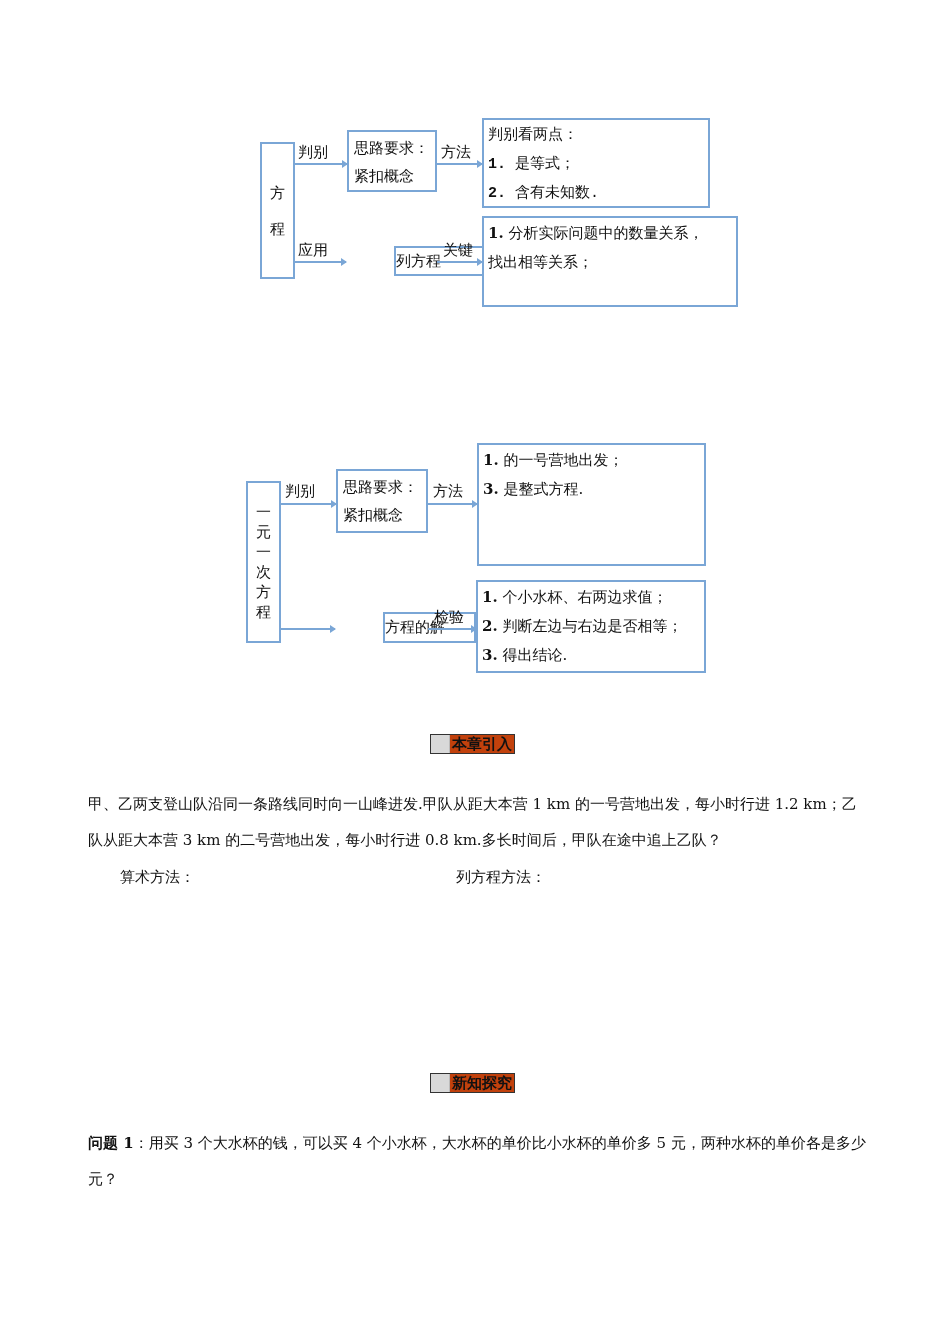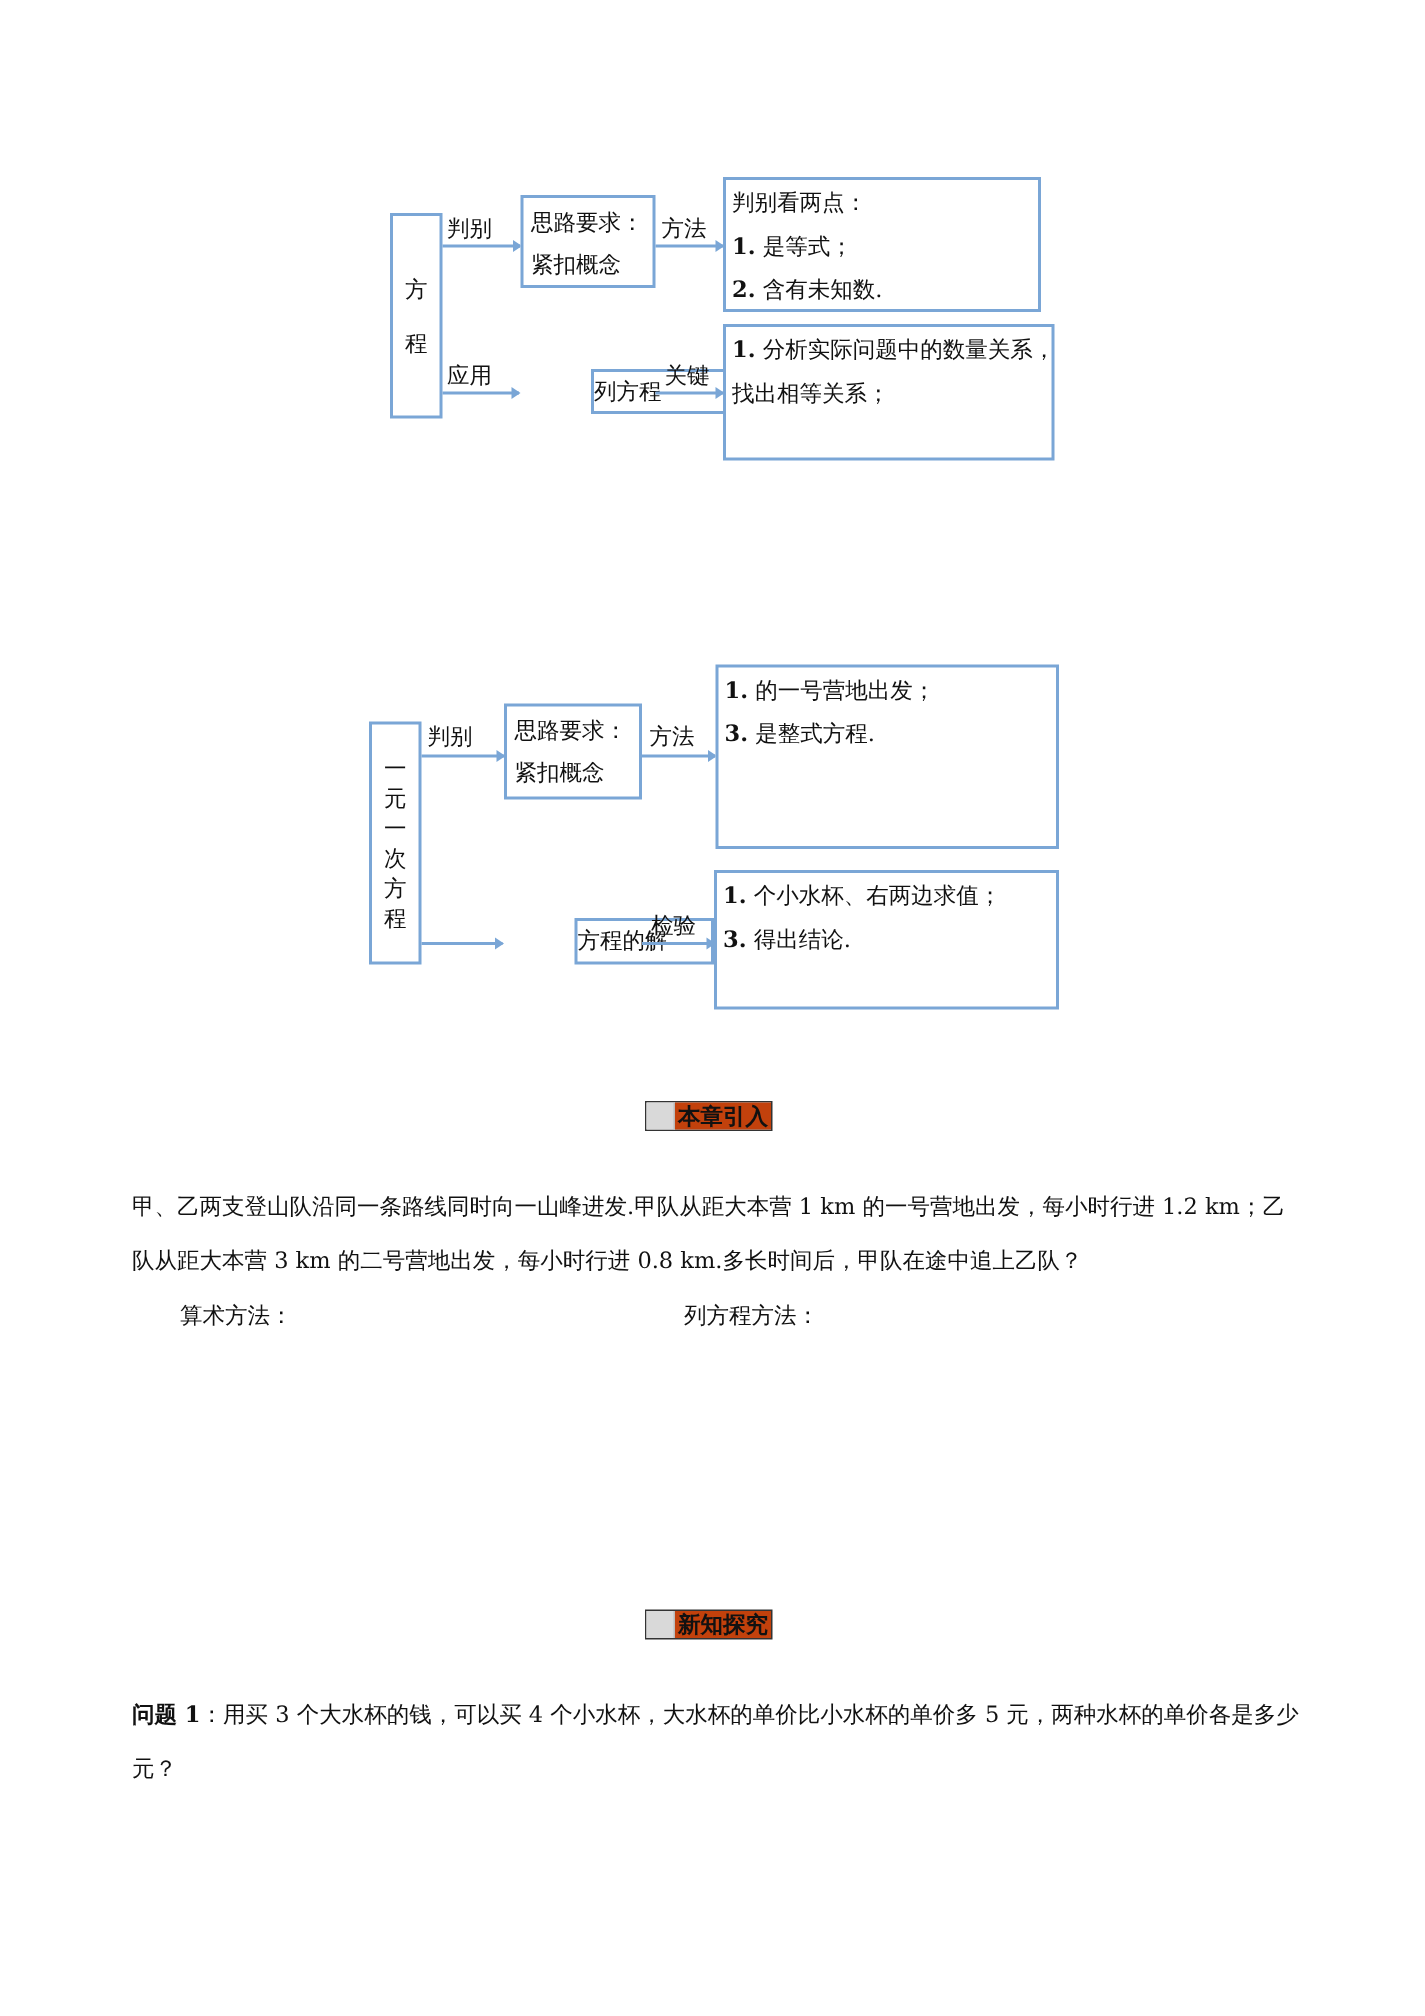--- a/index.html
+++ b/index.html
@@ -58,37 +58,37 @@
   <div class="line" style="left:295px; top:163px; width:52px;"></div>
 
   <div class="box mid" style="left:347px; top:130px; width:90px; height:62px;">
     <div>思路要求：</div>
     <div>紧扣概念</div>
   </div>
 
   <span class="label" style="left:441px; top:143px;">方法</span>
   <div class="line" style="left:437px; top:163px; width:45px;"></div>
 
-  <div class="box list" style="left:482px; top:118px; width:212px; height:90px;">
+  <div class="box list" style="left:482px; top:118px; width:228px; height:90px;font-family:Liberation Mono, monospace;">
     <div><b></b><span>判别看两点：</span></div>
     <div><b>1.</b><span> 是等式；</span></div>
     <div><b>2.</b><span> 含有未知数.</span></div>
   </div>
 
   <span class="label" style="left:298px; top:241px;">应用</span>
   <div class="line" style="left:295px; top:261px; width:51px;"></div>
 
   <div class="box center" style="left:346px; top:246px; width:91px; height:30px;">
     <span>列方程</span>
   </div>
 
   <span class="label" style="left:443px; top:241px;">关键</span>
   <div class="line" style="left:437px; top:261px; width:45px;"></div>
 
-  <div class="box list" style="left:482px; top:216px; width:221px; height:91px;">
+  <div class="box list" style="left:482px; top:216px; width:256px; height:91px;">
     <div><b>1.</b><span> 分析实际问题中的数量关系，</span></div>
     <div><b></b><span>找出相等关系；</span></div>
   </div>
 </div>
 
 <div>
   <div class="box vbox" style="left:246px; top:481px; width:35px; height:162px; line-height:20px;">
     <span>一</span>
     <span>元</span>
     <span>一</span>
@@ -117,20 +117,21 @@
 
   <div class="box center" style="left:335px; top:612px; width:93px; height:31px;">
     <span>方程的解</span>
   </div>
 
   <span class="label" style="left:434px; top:608px;">检验</span>
   <div class="line" style="left:428px; top:628px; width:48px;"></div>
 
   <div class="box list" style="left:476px; top:580px; width:230px; height:93px;">
     <div><b>1.</b><span> 个小水杯、右两边求值；</span></div>
+    <div><b>2.</b><span> 判断左边与右边是否相等；</span></div>
     <div><b>3.</b><span> 得出结论.</span></div>
   </div>
 </div>
 
 <div class="section-head" style="left:430px; top:734px;">
   <div class="grey"></div>
   <div class="cyan">本章引入</div>
 </div>
 
 <div class="para" style="top:786px;">甲、乙两支登山队沿同一条路线同时向一山峰进发.甲队从距大本营 1 km 的一号营地出发，每小时行进 1.2 km；乙队从距大本营 3 km 的二号营地出发，每小时行进 0.8 km.多长时间后，甲队在途中追上乙队？</div>

